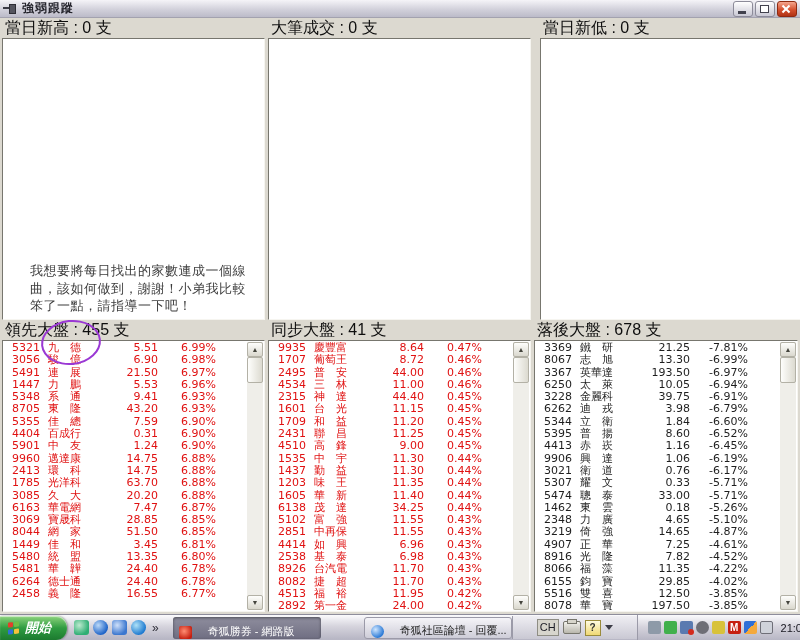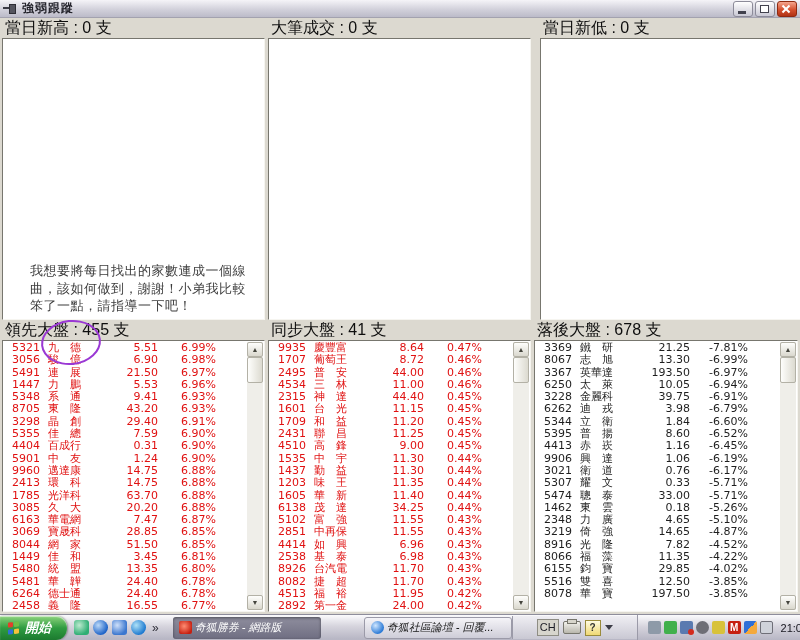--- a/index.html
+++ b/index.html
@@ -60,21 +60,21 @@
   .flag i{display:block;height:5px;border-radius:1px;}
   .f1{background:#e33f2b;} .f2{background:#6fbf45;} .f3{background:#2f6fd6;} .f4{background:#f4c23c;}
   .ql-wrap{display:flex;align-items:center;gap:4px;padding:0 7px;}
   .ql{width:15px;height:15px;border-radius:3px;}
   .ql1{background:radial-gradient(circle at 35% 35%,#bdeacf,#2fae74 70%);}
   .ql2{background:radial-gradient(circle at 35% 35%,#bcd9f8,#1d63c8 70%);border-radius:50%;}
   .ql3{background:radial-gradient(circle at 35% 35%,#cfe0fa,#3b77cf 70%);}
   .ql4{background:radial-gradient(circle at 35% 35%,#aee1f7,#1e7ad0 70%);border-radius:50%;}
   .chev{font-size:12px;color:#2e2e38;padding:0 2px;}
   .task{width:148px;height:22px;flex:none;margin-left:5px;border-radius:3px;
-    display:flex;align-items:center;gap:3px;padding:0 6px;font-size:11px;box-sizing:border-box;overflow:hidden;white-space:nowrap;font-style:italic;}
+    display:flex;align-items:flex-end;gap:16px;padding:0 6px;font-size:11px;box-sizing:border-box;overflow:hidden;white-space:nowrap;}
   .task.active{background:linear-gradient(#8f8e9e,#6f6e82);color:#fff;box-shadow:inset 0 1px 3px rgba(0,0,0,.45);}
   .task.idle{background:linear-gradient(#f5f4f8,#cecdd8);color:#1d1d1d;border:1px solid #9b9aa8;margin-left:43px;}
   .ticon{width:13px;height:13px;flex:none;border-radius:2px;}
   .ticon.fox{background:radial-gradient(circle at 40% 40%,#ff8d73,#c61f10 75%);}
   .ticon.ie{border-radius:50%;background:radial-gradient(circle at 35% 35%,#cfe6ff,#2b7ad6 70%);}
   .spacer{flex:1;}
   .langbar{display:flex;align-items:center;gap:4px;height:23px;padding:0 24px;
     background:linear-gradient(#efeef3,#c9c8d3);border-left:1px solid #9b9aa8;}
   .lang{font-size:11px;color:#1c1c26;background:#d7d5cd;border:1px solid #8e8d84;padding:0 2px;height:15px;line-height:15px;}
   .printer{width:16px;height:11px;background:linear-gradient(#f2f1ec,#b9b7ad);border:1px solid #77766d;border-radius:2px;position:relative;}
@@ -120,21 +120,20 @@
 <div class="col" style="left:2px;top:320px;width:263px;height:293px;">
   <div class="hdr"><span>領先大盤</span><span> : </span><span>455</span> <span>支</span></div>
   <div class="box" style="top:20px;height:272px;">
     <div class="rows gain">
         <div class="row"><span class="code">5321</span><span class="name">九　德</span><span class="price">5.51</span><span class="pct">6.99%</span></div>
         <div class="row"><span class="code">3056</span><span class="name">駿　億</span><span class="price">6.90</span><span class="pct">6.98%</span></div>
         <div class="row"><span class="code">5491</span><span class="name">連　展</span><span class="price">21.50</span><span class="pct">6.97%</span></div>
         <div class="row"><span class="code">1447</span><span class="name">力　鵬</span><span class="price">5.53</span><span class="pct">6.96%</span></div>
         <div class="row"><span class="code">5348</span><span class="name">系　通</span><span class="price">9.41</span><span class="pct">6.93%</span></div>
         <div class="row"><span class="code">8705</span><span class="name">東　隆</span><span class="price">43.20</span><span class="pct">6.93%</span></div>
-        <div class="row"><span class="code">3298</span><span class="name">晶　創</span><span class="price">29.40</span><span class="pct">6.91%</span></div>
         <div class="row"><span class="code">5355</span><span class="name">佳　總</span><span class="price">7.59</span><span class="pct">6.90%</span></div>
         <div class="row"><span class="code">4404</span><span class="name">百成行</span><span class="price">0.31</span><span class="pct">6.90%</span></div>
         <div class="row"><span class="code">5901</span><span class="name">中　友</span><span class="price">1.24</span><span class="pct">6.90%</span></div>
         <div class="row"><span class="code">9960</span><span class="name">邁達康</span><span class="price">14.75</span><span class="pct">6.88%</span></div>
         <div class="row"><span class="code">2413</span><span class="name">環　科</span><span class="price">14.75</span><span class="pct">6.88%</span></div>
         <div class="row"><span class="code">1785</span><span class="name">光洋科</span><span class="price">63.70</span><span class="pct">6.88%</span></div>
         <div class="row"><span class="code">3085</span><span class="name">久　大</span><span class="price">20.20</span><span class="pct">6.88%</span></div>
         <div class="row"><span class="code">6163</span><span class="name">華電網</span><span class="price">7.47</span><span class="pct">6.87%</span></div>
         <div class="row"><span class="code">3069</span><span class="name">寶晟科</span><span class="price">28.85</span><span class="pct">6.85%</span></div>
         <div class="row"><span class="code">8044</span><span class="name">網　家</span><span class="price">51.50</span><span class="pct">6.85%</span></div>
@@ -200,20 +199,21 @@
         <div class="row"><span class="code">5344</span><span class="name">立　衛</span><span class="price">1.84</span><span class="pct">-6.60%</span></div>
         <div class="row"><span class="code">5395</span><span class="name">普　揚</span><span class="price">8.60</span><span class="pct">-6.52%</span></div>
         <div class="row"><span class="code">4413</span><span class="name">赤　崁</span><span class="price">1.16</span><span class="pct">-6.45%</span></div>
         <div class="row"><span class="code">9906</span><span class="name">興　達</span><span class="price">1.06</span><span class="pct">-6.19%</span></div>
         <div class="row"><span class="code">3021</span><span class="name">衛　道</span><span class="price">0.76</span><span class="pct">-6.17%</span></div>
         <div class="row"><span class="code">5307</span><span class="name">耀　文</span><span class="price">0.33</span><span class="pct">-5.71%</span></div>
         <div class="row"><span class="code">5474</span><span class="name">聰　泰</span><span class="price">33.00</span><span class="pct">-5.71%</span></div>
         <div class="row"><span class="code">1462</span><span class="name">東　雲</span><span class="price">0.18</span><span class="pct">-5.26%</span></div>
         <div class="row"><span class="code">2348</span><span class="name">力　廣</span><span class="price">4.65</span><span class="pct">-5.10%</span></div>
         <div class="row"><span class="code">3219</span><span class="name">倚　強</span><span class="price">14.65</span><span class="pct">-4.87%</span></div>
+        <div class="row"><span class="code">4907</span><span class="name">正　華</span><span class="price">7.25</span><span class="pct">-4.61%</span></div>
         <div class="row"><span class="code">8916</span><span class="name">光　隆</span><span class="price">7.82</span><span class="pct">-4.52%</span></div>
         <div class="row"><span class="code">8066</span><span class="name">福　藻</span><span class="price">11.35</span><span class="pct">-4.22%</span></div>
         <div class="row"><span class="code">6155</span><span class="name">鈞　寶</span><span class="price">29.85</span><span class="pct">-4.02%</span></div>
         <div class="row"><span class="code">5516</span><span class="name">雙　喜</span><span class="price">12.50</span><span class="pct">-3.85%</span></div>
         <div class="row"><span class="code">8078</span><span class="name">華　寶</span><span class="price">197.50</span><span class="pct">-3.85%</span></div>
       </div>
     <div class="sb">
       <div class="sb-btn">▲</div>
       <div class="sb-thumb"></div>
       <div class="sb-track"></div>

